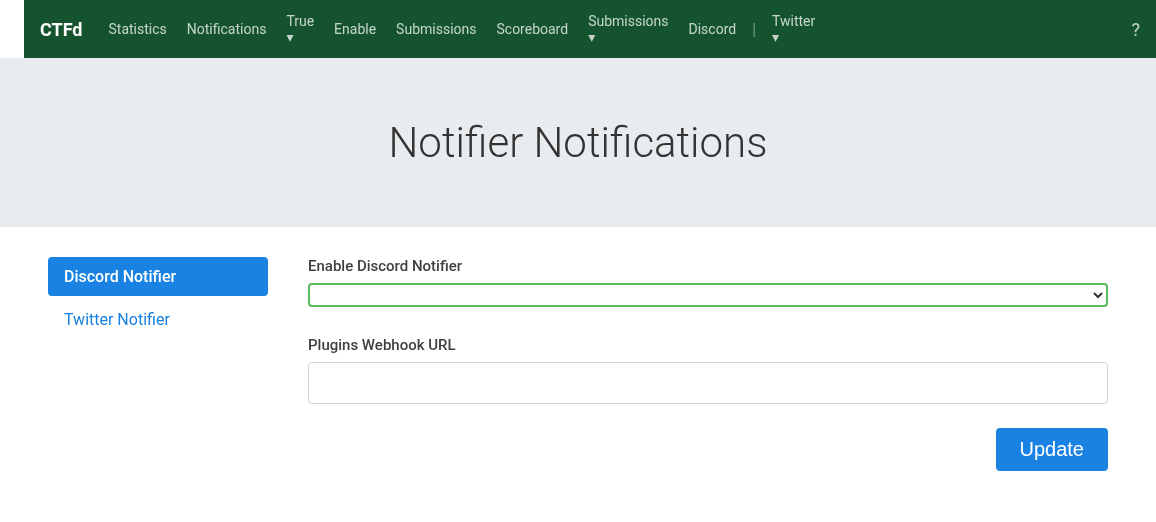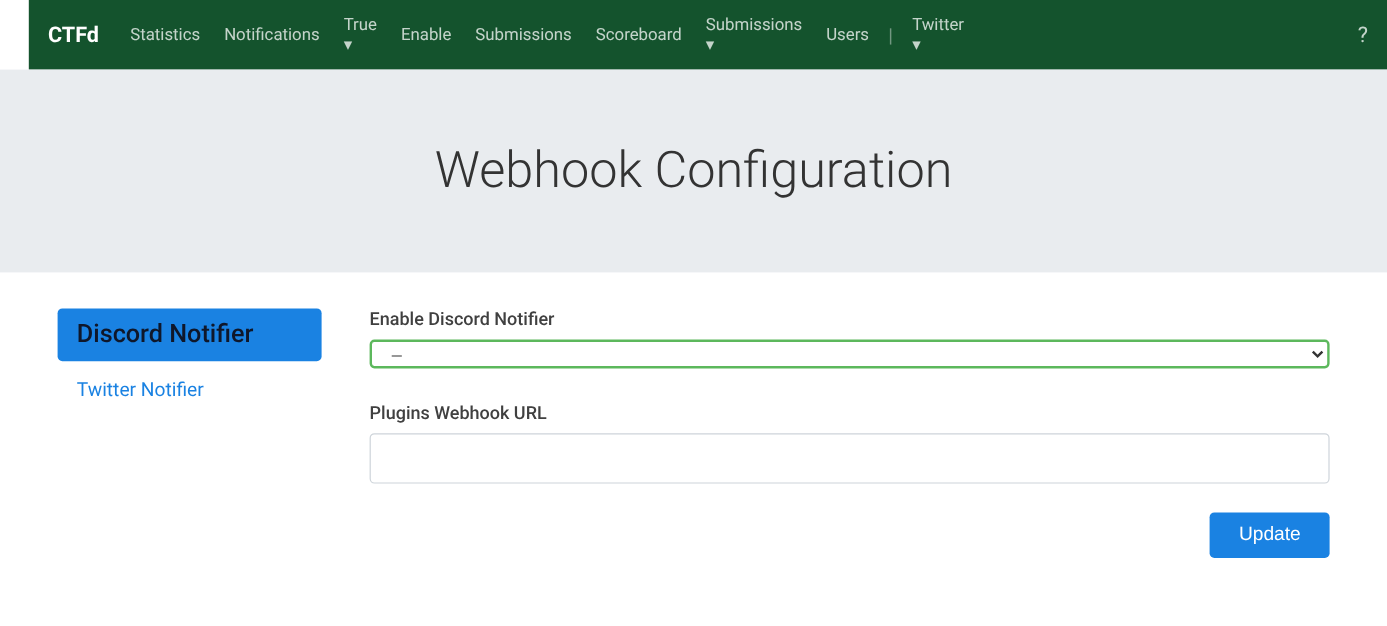--- a/index.html
+++ b/index.html
@@ -78,25 +78,25 @@
     }
 
     
     .sidebar {
       width: 220px;
       flex-shrink: 0;
       margin-right: 40px;
     }
     .sidebar-item-active {
       background-color: #1a82e2;
-      color: #0f172a;
+      color: #ffffff;
       padding: 10px 16px;
       border-radius: 4px;
       cursor: pointer;
-      font-size: 21px;
+      font-size: 16px;
       font-weight: 500;
       margin-bottom: 4px;
     }
     .sidebar-item-link {
       color: #1a82e2;
       padding: 10px 16px;
       font-size: 16px;
       cursor: pointer;
       display: block;
       text-decoration: none;
@@ -135,21 +135,21 @@
       border-radius: 4px;
       background: #fff;
       color: #333;
       height: 42px;
     }
     .btn-update {
       background-color: #1a82e2;
       color: #fff;
       border: none;
       padding: 10px 24px;
-      font-size: 16px;
+      font-size: 20px;
       border-radius: 4px;
       cursor: pointer;
       float: right;
     }
     .form-actions {
       text-align: right;
       margin-top: 10px;
     }
   </style>
 </head>
@@ -175,35 +175,35 @@
       <a>Submissions</a>
     </li>
     <li>
       <a>Scoreboard</a>
     </li>
     <li>
       <span>Submissions</span>
       <span class="chevron">▾</span>
     </li>
     <li>
-      <a>Users</a>
+      <a>Discord</a>
     </li>
     <li class="navbar-divider">|</li>
     <li>
       <span>Twitter</span>
       <span class="chevron">▾</span>
     </li>
   </ul>
   <div class="navbar-right">
     <span class="help-icon">?</span>
   </div>
 </nav>
 
 <div class="hero">
-  <h1>Webhook Configuration</h1>
+  <h1>Notifier Notifications</h1>
 </div>
 
 <div class="main-content">
 
   <div class="sidebar">
     <div class="sidebar-item-active">Discord Notifier</div>
     <a class="sidebar-item-link">Twitter Notifier</a>
   </div>
 
   <div class="form-panel">

